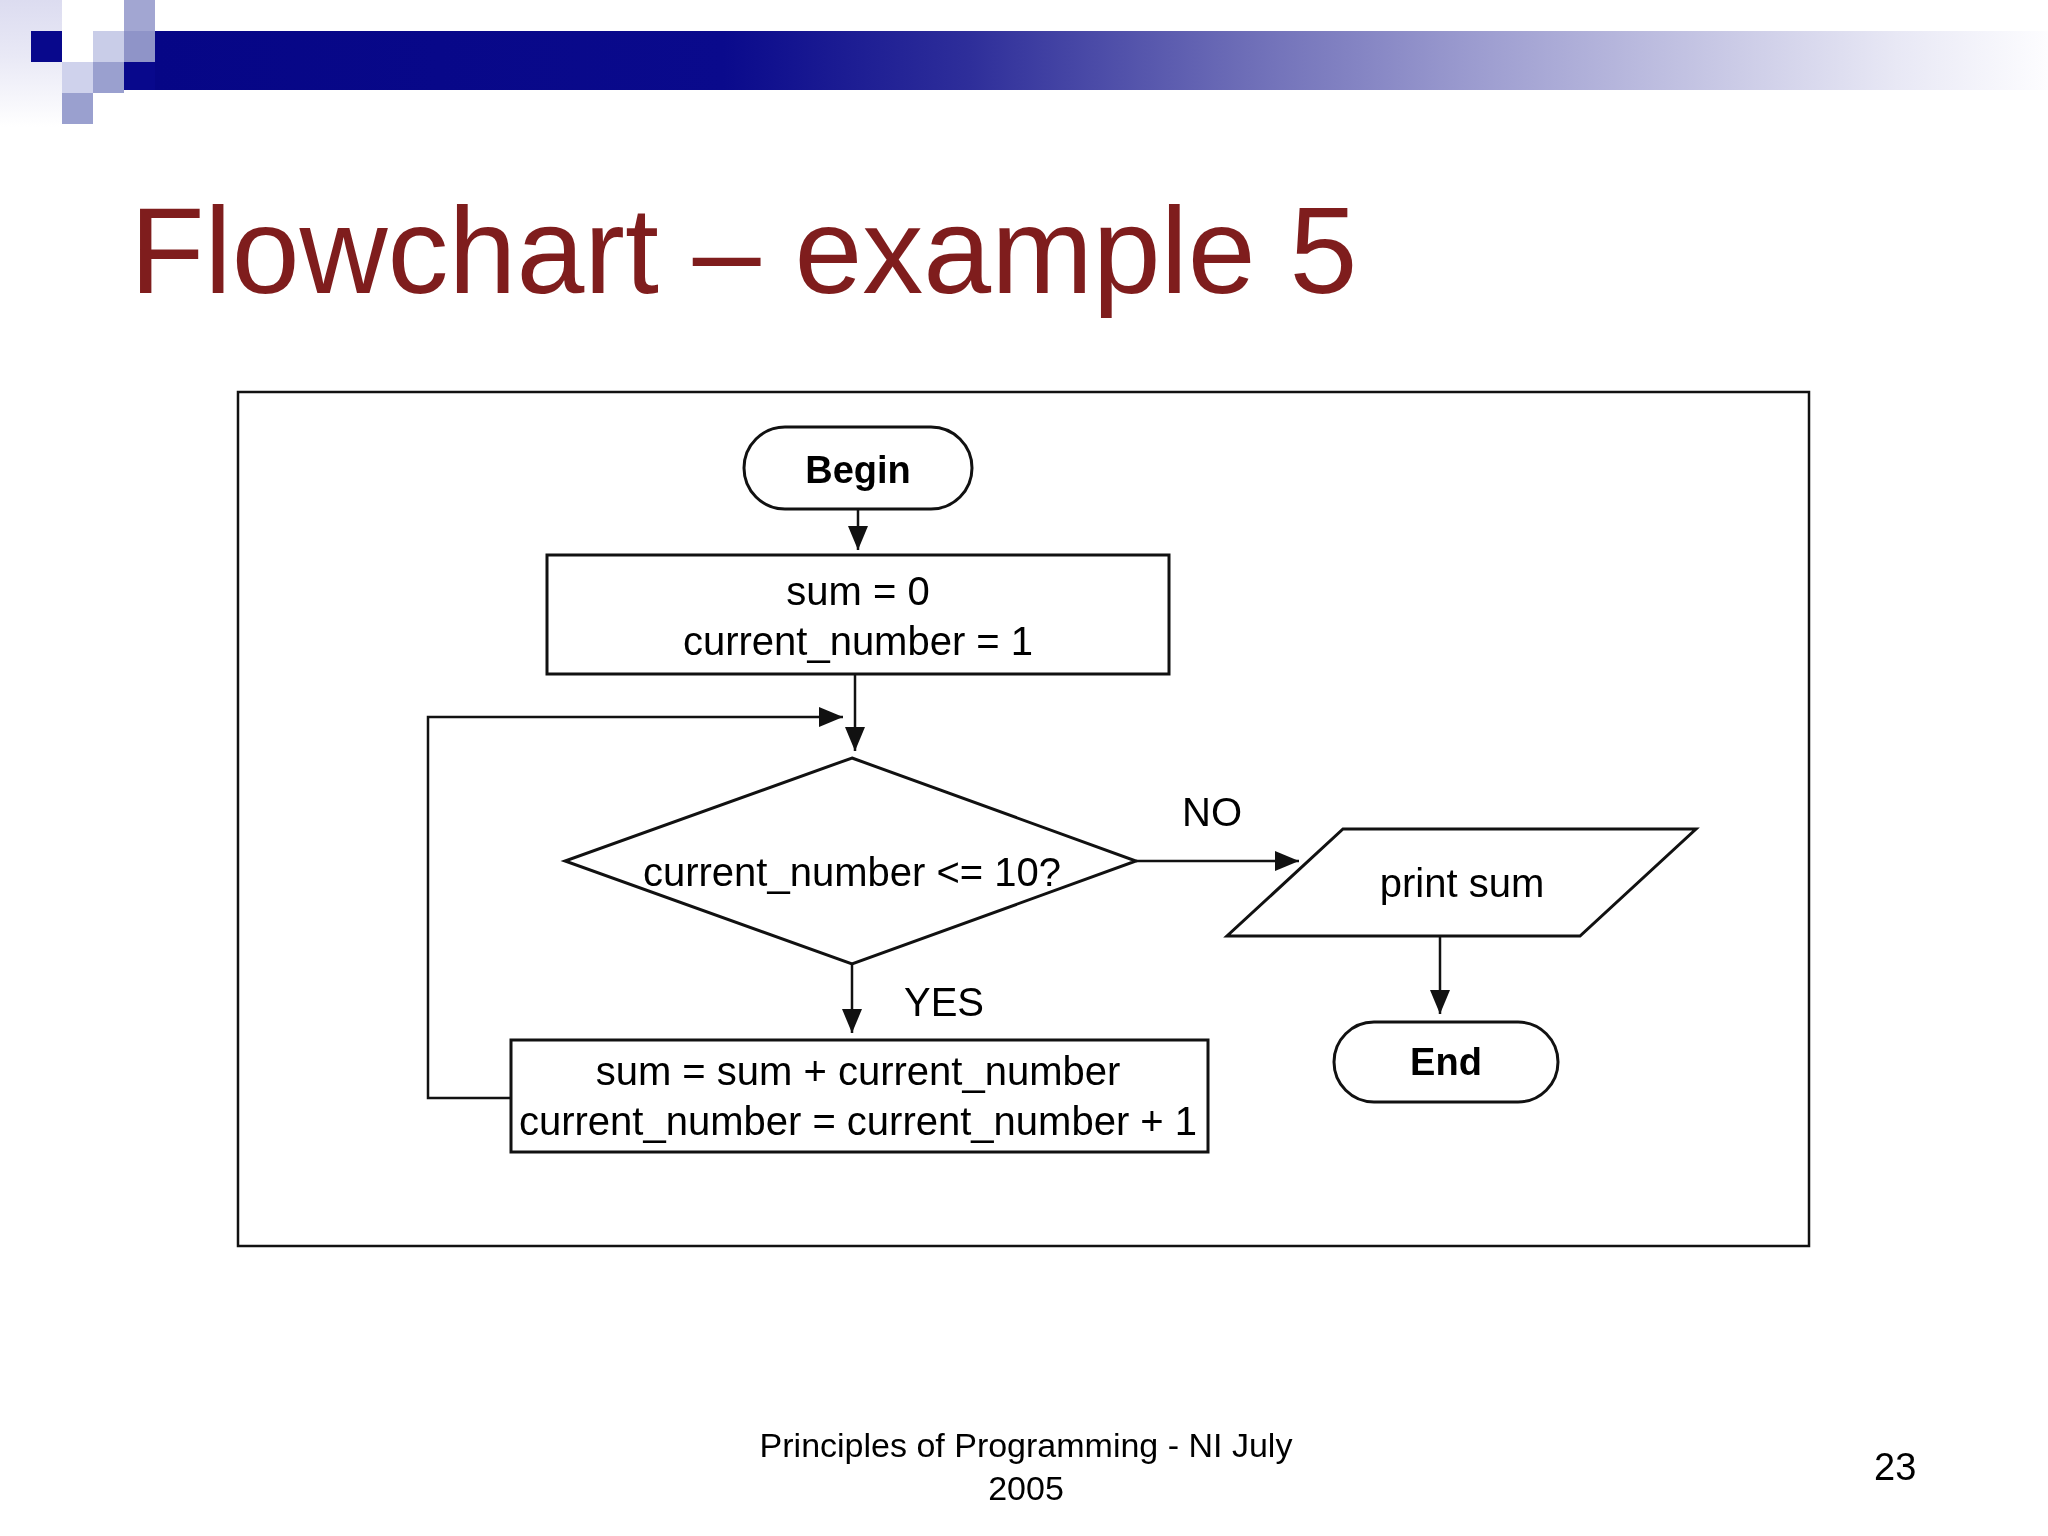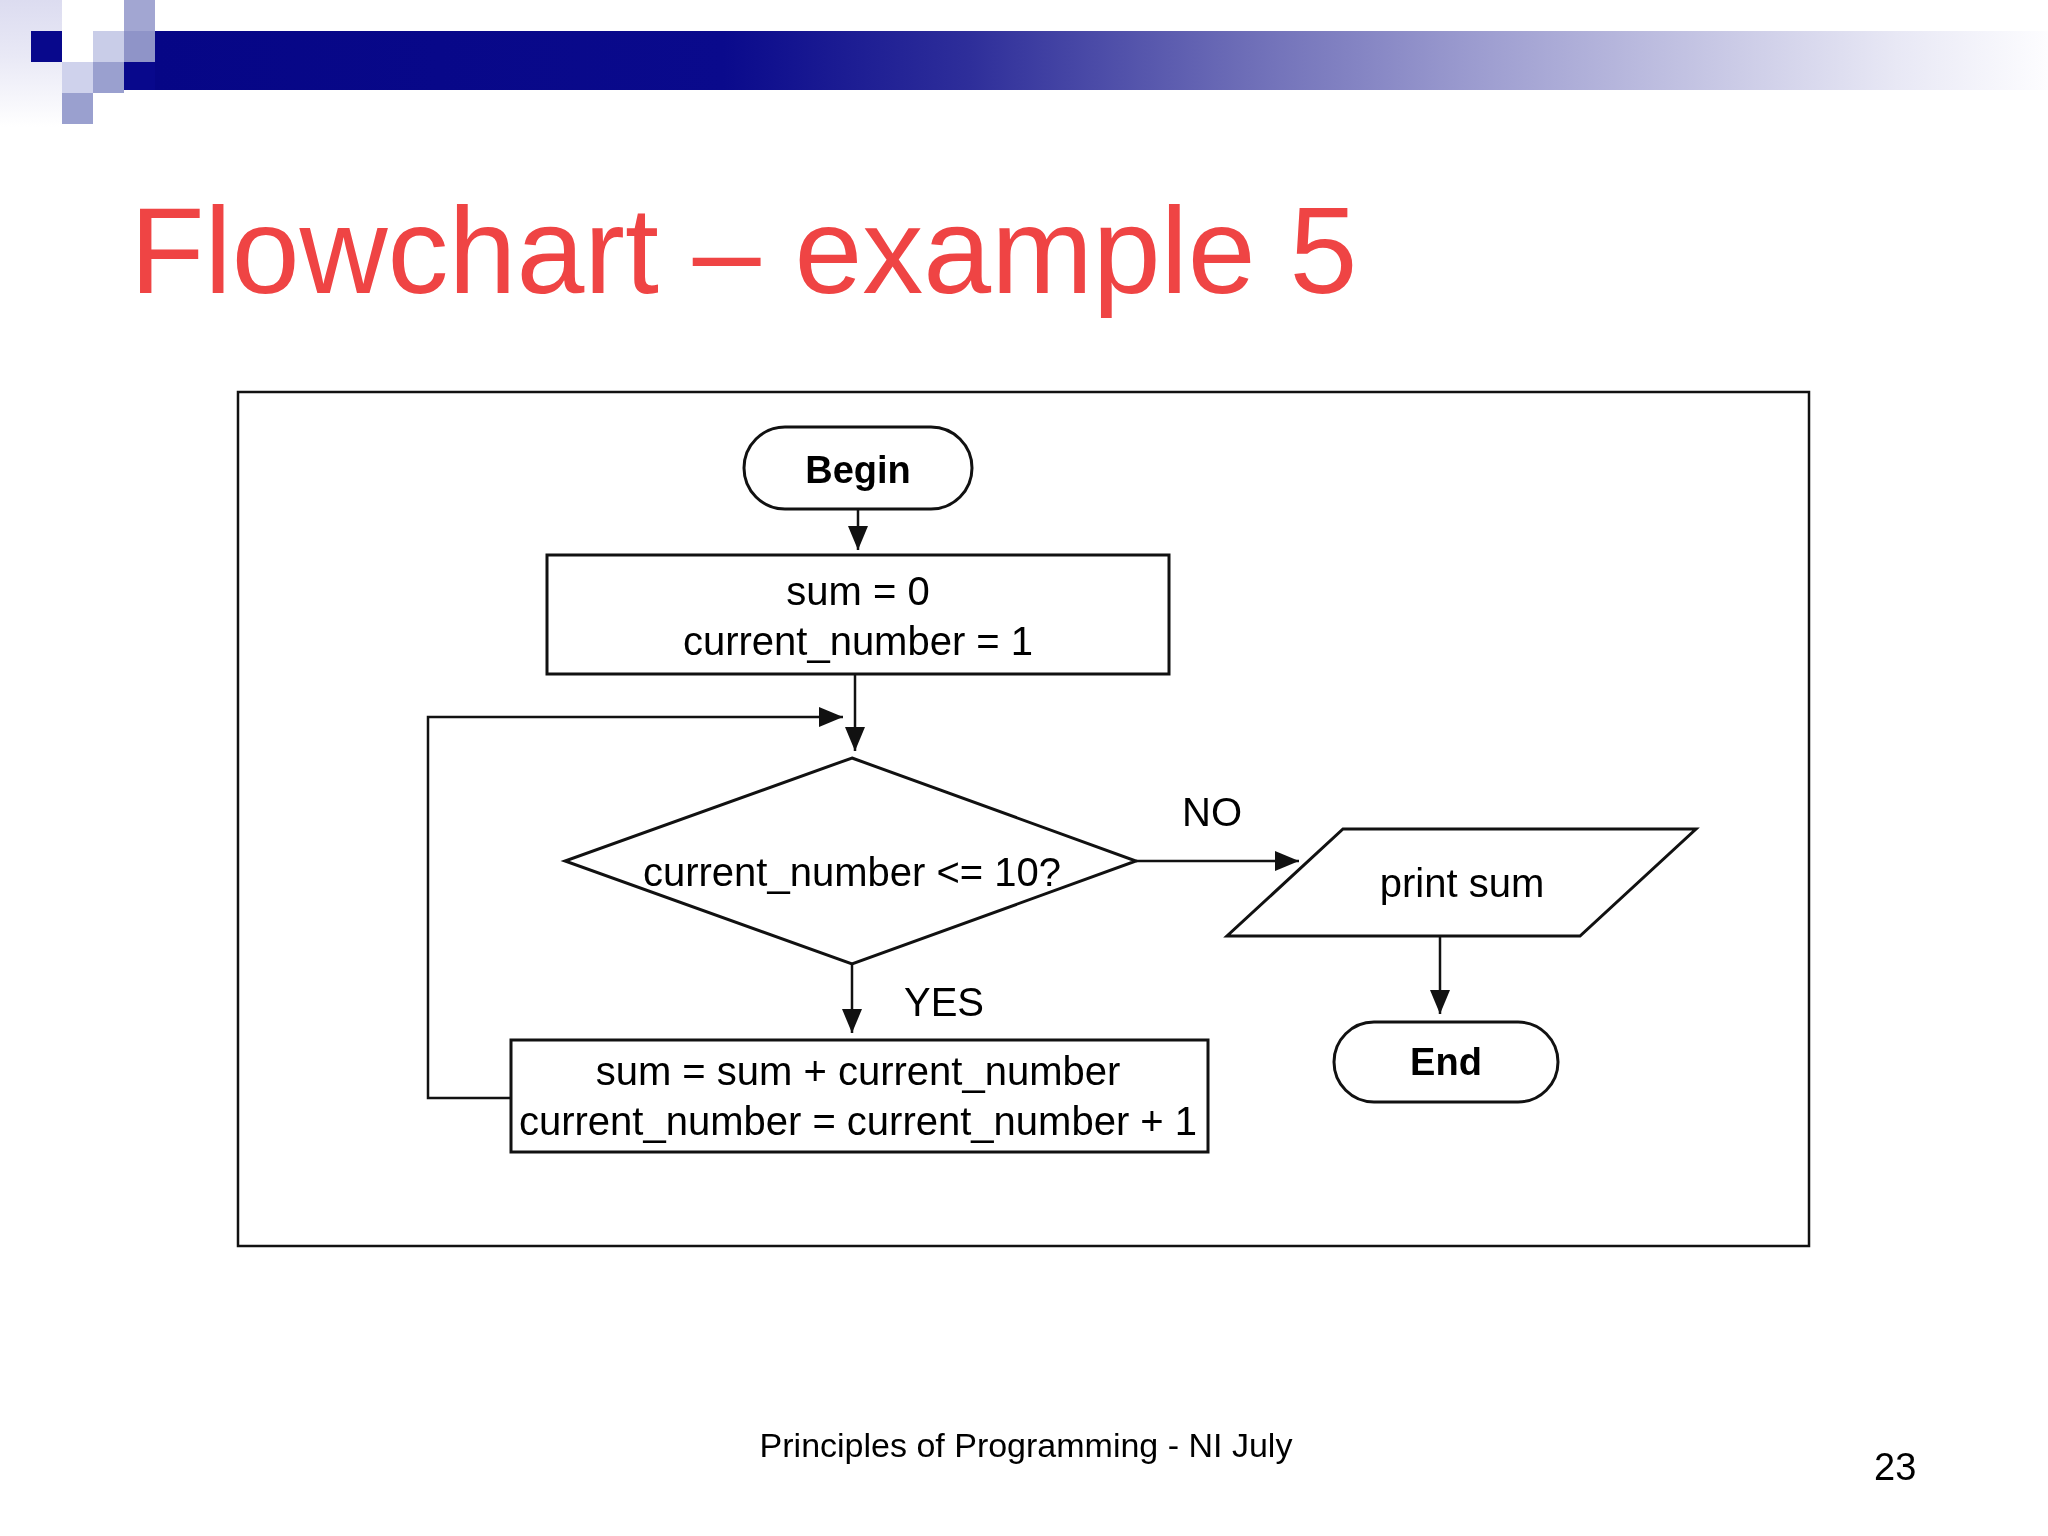--- a/index.html
+++ b/index.html
@@ -32,21 +32,21 @@
   }
   .banner-bar-step {
     position: absolute; left: 124px; top: 62px; width: 31px; height: 28px;
     background: #08088c;
   }
 
   
   .slide-title {
     position: absolute; left: 130px; top: 190px;
     font-size: 122px; line-height: 1; white-space: nowrap;
-    color: #ef4444;
+    color: #7f1d1d;
     text-align: right;
   }
 
   
   .flow-svg { position: absolute; left: 0; top: 0; }
   .node { fill: #ffffff; stroke: #111111; stroke-width: 3; }
   .frame { fill: none; stroke: #111111; stroke-width: 2.5; }
   .edge { fill: none; stroke: #111111; stroke-width: 2.5; }
   .lbl  { fill: #000000; font-size: 40px; text-anchor: middle; }
   .lbl-bold { fill: #000000; font-size: 38px; font-weight: bold; text-anchor: middle; }
@@ -109,14 +109,15 @@
   <text class="lbl" x="1212" y="812" dominant-baseline="central">NO</text>
   <text class="lbl" x="944" y="1002" dominant-baseline="central">YES</text>
   <text class="lbl" x="858" y="1071" dominant-baseline="central">sum = sum + current_number</text>
   <text class="lbl" x="858" y="1121" dominant-baseline="central">current_number = current_number + 1</text>
   <text class="lbl" x="1462" y="883" dominant-baseline="central">print sum</text>
   <text class="lbl-bold" x="1446" y="1062" dominant-baseline="central">End</text>
 </svg>
 
 <div class="footer">
   <div>Principles of Programming - NI July</div>
+  <div>2005</div>
 </div>
 <div class="page-number">23</div>
 
 </body></html>

